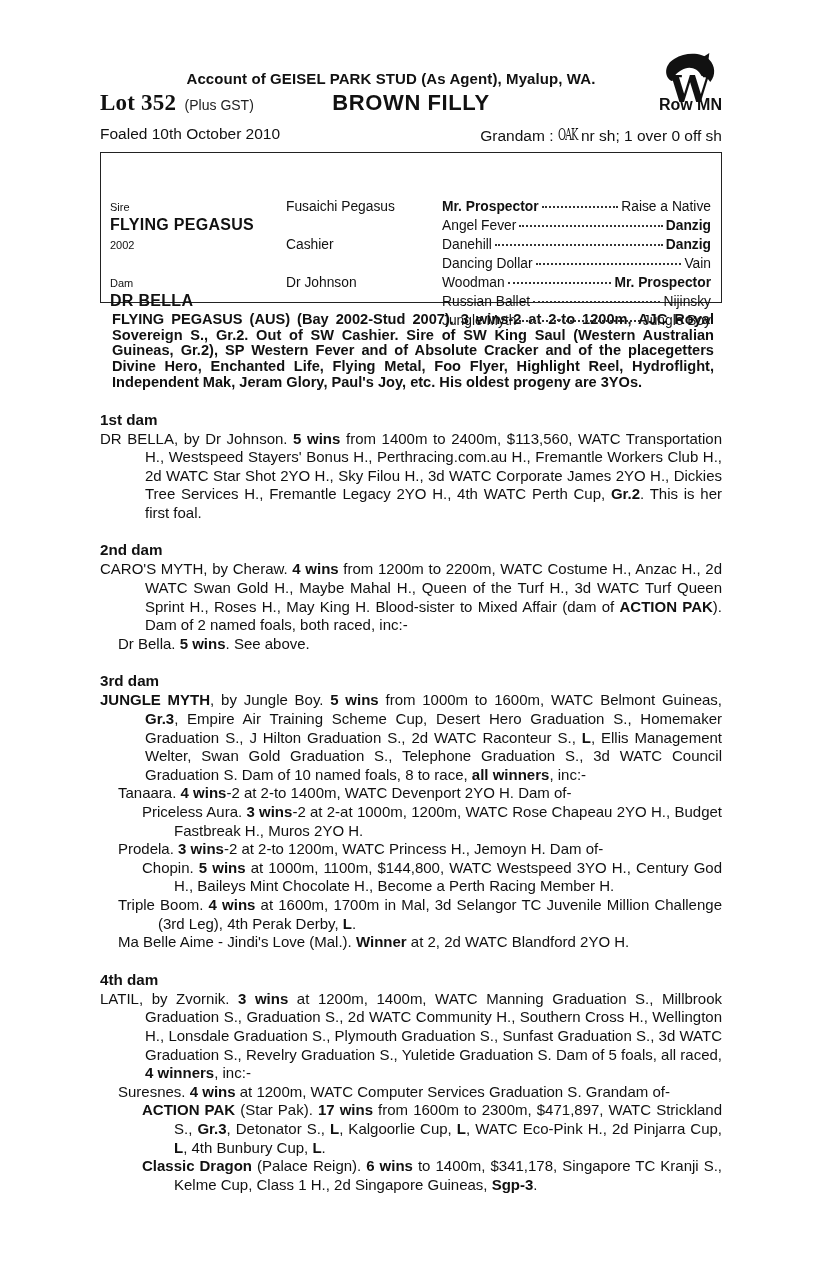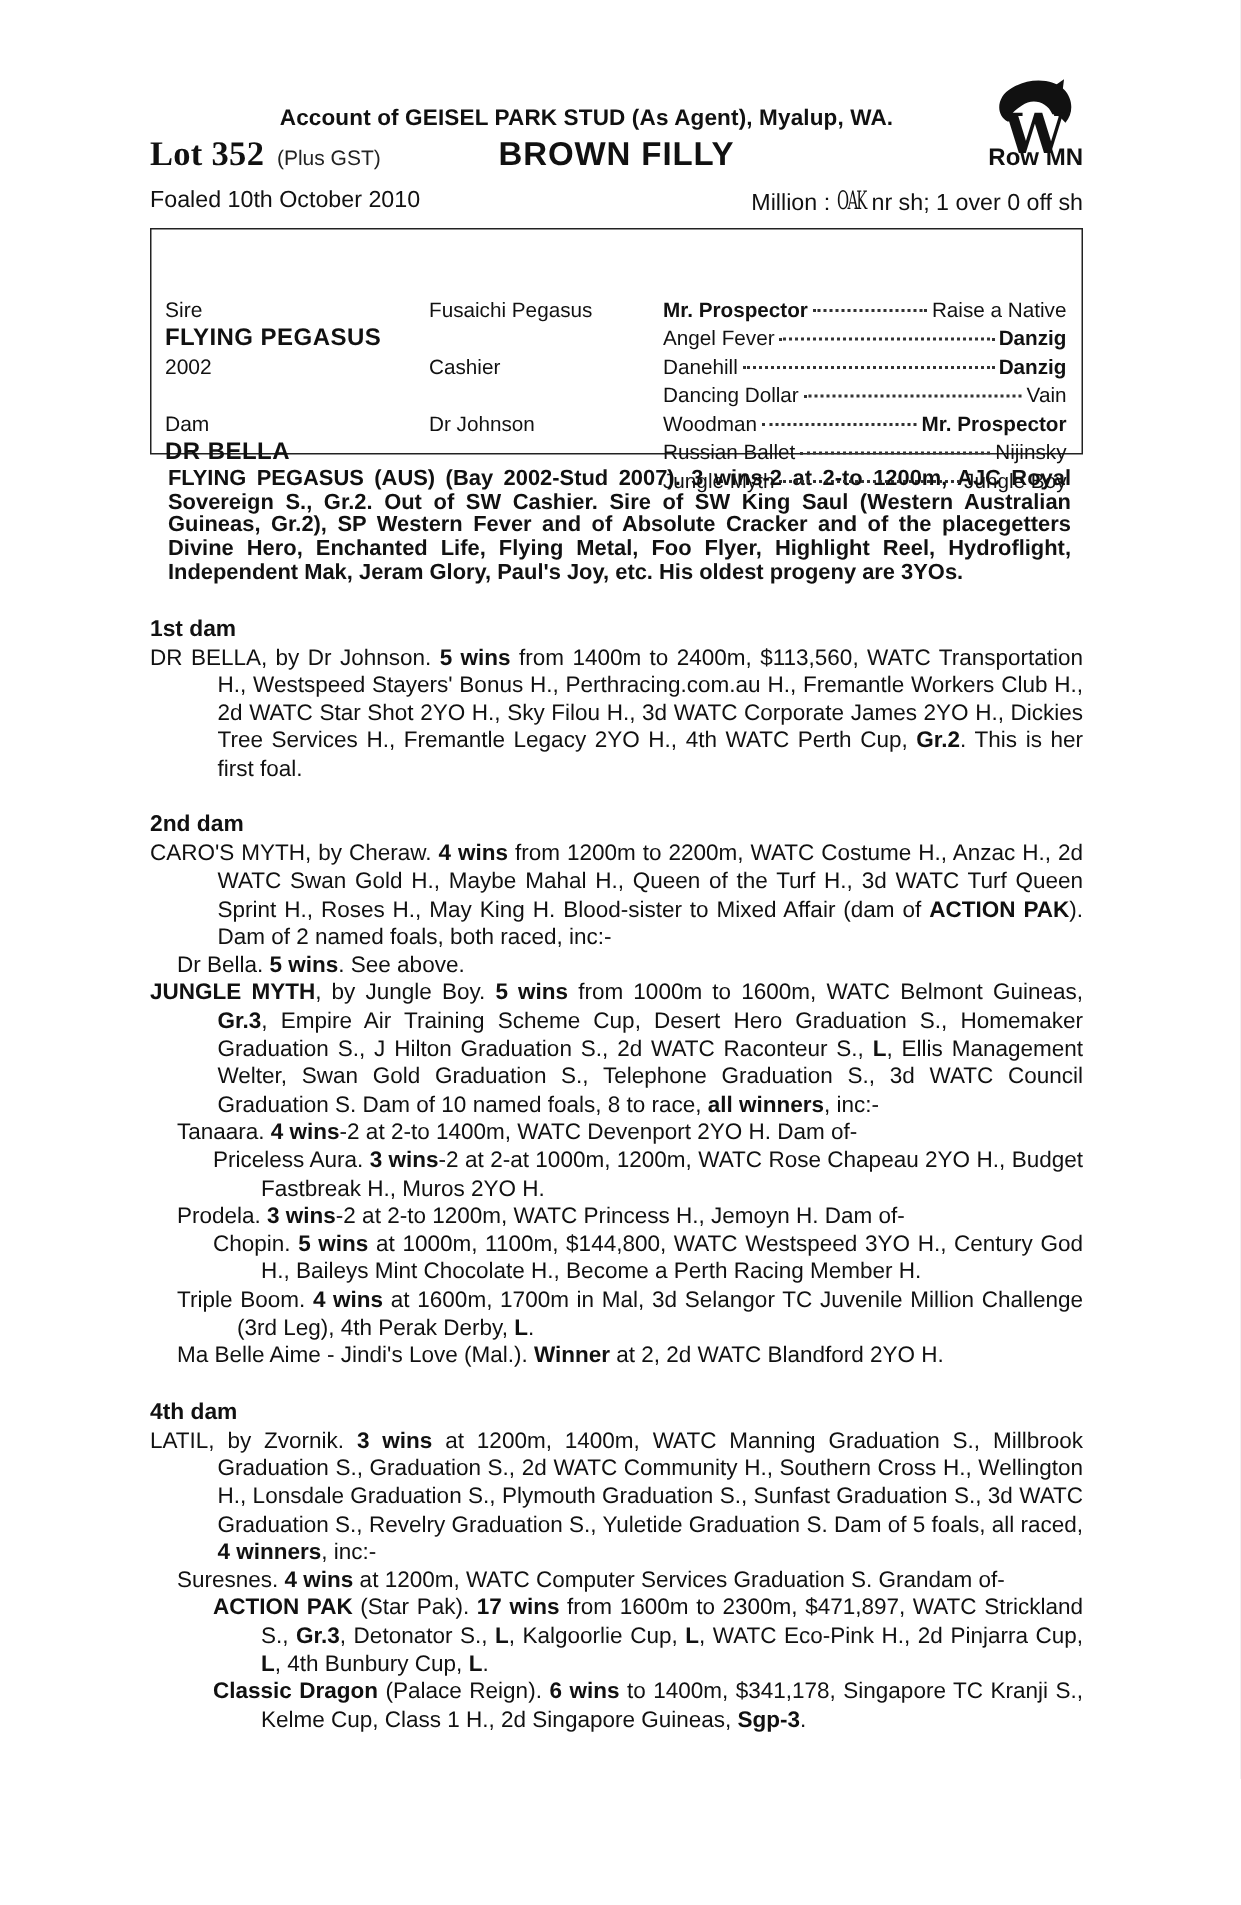--- a/index.html
+++ b/index.html
@@ -44,21 +44,21 @@
   
   .pedigree{
     margin-top:7px;
     border:1.5px solid #222;
     padding:7px 10px 9px 9px;
   }
   .ped-row{
     display:grid;grid-template-columns:176px 156px 1fr;
     align-items:baseline;height:19px;font-size:13.8px;
   }
-  .ped-c1-label,.ped-c1-year{font-size:14px;}
+  .ped-c1-label,.ped-c1-year{font-size:11px;}
   .ped-c1-name{font-weight:bold;font-size:16px;letter-spacing:.3px;}
   .ped-c3{display:flex;align-items:baseline;min-width:0;margin-top:39px;}
   .ped-c3 .leader{
     flex:1 1 auto;min-width:8px;margin:0 3px;
     border-bottom:2px dotted #333;
     transform:translateY(-3px);
   }
   .ped-c3 span.nm{white-space:nowrap;}
   
   .sire-para{
@@ -95,21 +95,21 @@
     <div class="lot-left">
       <span class="lot-label">Lot 352</span>
       <span class="gst">(Plus GST)</span>
     </div>
     <div class="filly-title">BROWN FILLY</div>
     <div class="row-label">Row MN</div>
   </div>
 
   <div class="foaled-row">
     <span>Foaled 10th October 2010</span>
-    <span><span>Million : </span><span class="brand-mark">OAK</span><span> nr sh; 1 over 0 off sh</span></span>
+    <span><span>Grandam : </span><span class="brand-mark">OAK</span><span> nr sh; 1 over 0 off sh</span></span>
   </div>
 
   <div class="pedigree" id="pedigree">
       <div class="ped-row">
         <span class="ped-c1-label">Sire</span>
         <span>Fusaichi Pegasus</span>
         <span class="ped-c3">
           <span class="nm b">Mr. Prospector</span>
           <span class="leader"></span>
           <span class="nm">Raise a Native</span>
@@ -172,20 +172,21 @@
     </div>
 
   <p class="sire-para">FLYING PEGASUS (AUS) (Bay 2002-Stud 2007). 3 wins-2 at 2-to 1200m, AJC Royal Sovereign S., Gr.2. Out of SW Cashier. Sire of SW King Saul (Western Australian Guineas, Gr.2), SP Western Fever and of Absolute Cracker and of the placegetters Divine Hero, Enchanted Life, Flying Metal, Foo Flyer, Highlight Reel, Hydroflight, Independent Mak, Jeram Glory, Paul's Joy, etc. His oldest progeny are 3YOs.</p>
 
   <div class="sections" id="sections">
       <h3 class="dam-heading">1st dam</h3>
       <p class="entry lv0"><span>DR BELLA, by Dr Johnson. </span><span class="b">5 wins</span><span> from 1400m to 2400m, $113,560, WATC Transportation H., Westspeed Stayers' Bonus H., Perthracing.com.au H., Fremantle Workers Club H., 2d WATC Star Shot 2YO H., Sky Filou H., 3d WATC Corporate James 2YO H., Dickies Tree Services H., Fremantle Legacy 2YO H., 4th WATC Perth Cup, </span><span class="b">Gr.2</span><span>. This is her first foal.</span></p>
       <h3 class="dam-heading">2nd dam</h3>
       <p class="entry lv0"><span>CARO'S MYTH, by Cheraw. </span><span class="b">4 wins</span><span> from 1200m to 2200m, WATC Costume H., Anzac H., 2d WATC Swan Gold H., Maybe Mahal H., Queen of the Turf H., 3d WATC Turf Queen Sprint H., Roses H., May King H. Blood-sister to Mixed Affair (dam of </span><span class="b">ACTION PAK</span><span>). Dam of 2 named foals, both raced, inc:-</span></p>
       <p class="entry lv1"><span>Dr Bella. </span><span class="b">5 wins</span><span>. See above.</span></p>
+      <h3 class="dam-heading">3rd dam</h3>
       <p class="entry lv0"><span class="b">JUNGLE MYTH</span><span>, by Jungle Boy. </span><span class="b">5 wins</span><span> from 1000m to 1600m, WATC Belmont Guineas, </span><span class="b">Gr.3</span><span>, Empire Air Training Scheme Cup, Desert Hero Graduation S., Homemaker Graduation S., J Hilton Graduation S., 2d WATC Raconteur S., </span><span class="b">L</span><span>, Ellis Management Welter, Swan Gold Graduation S., Telephone Graduation S., 3d WATC Council Graduation S. Dam of 10 named foals, 8 to race, </span><span class="b">all winners</span><span>, inc:-</span></p>
       <p class="entry lv1"><span>Tanaara. </span><span class="b">4 wins</span><span>-2 at 2-to 1400m, WATC Devenport 2YO H. Dam of-</span></p>
       <p class="entry lv2"><span>Priceless Aura. </span><span class="b">3 wins</span><span>-2 at 2-at 1000m, 1200m, WATC Rose Chapeau 2YO H., Budget Fastbreak H., Muros 2YO H.</span></p>
       <p class="entry lv1"><span>Prodela. </span><span class="b">3 wins</span><span>-2 at 2-to 1200m, WATC Princess H., Jemoyn H. Dam of-</span></p>
       <p class="entry lv2"><span>Chopin. </span><span class="b">5 wins</span><span> at 1000m, 1100m, $144,800, WATC Westspeed 3YO H., Century God H., Baileys Mint Chocolate H., Become a Perth Racing Member H.</span></p>
       <p class="entry lv1"><span>Triple Boom. </span><span class="b">4 wins</span><span> at 1600m, 1700m in Mal, 3d Selangor TC Juvenile Million Challenge (3rd Leg), 4th Perak Derby, </span><span class="b">L</span><span>.</span></p>
       <p class="entry lv1"><span>Ma Belle Aime - Jindi's Love (Mal.). </span><span class="b">Winner</span><span> at 2, 2d WATC Blandford 2YO H.</span></p>
       <h3 class="dam-heading">4th dam</h3>
       <p class="entry lv0"><span>LATIL, by Zvornik. </span><span class="b">3 wins</span><span> at 1200m, 1400m, WATC Manning Graduation S., Millbrook Graduation S., Graduation S., 2d WATC Community H., Southern Cross H., Wellington H., Lonsdale Graduation S., Plymouth Graduation S., Sunfast Graduation S., 3d WATC Graduation S., Revelry Graduation S., Yuletide Graduation S. Dam of 5 foals, all raced, </span><span class="b">4 winners</span><span>, inc:-</span></p>
       <p class="entry lv1"><span>Suresnes. </span><span class="b">4 wins</span><span> at 1200m, WATC Computer Services Graduation S. Grandam of-</span></p>

